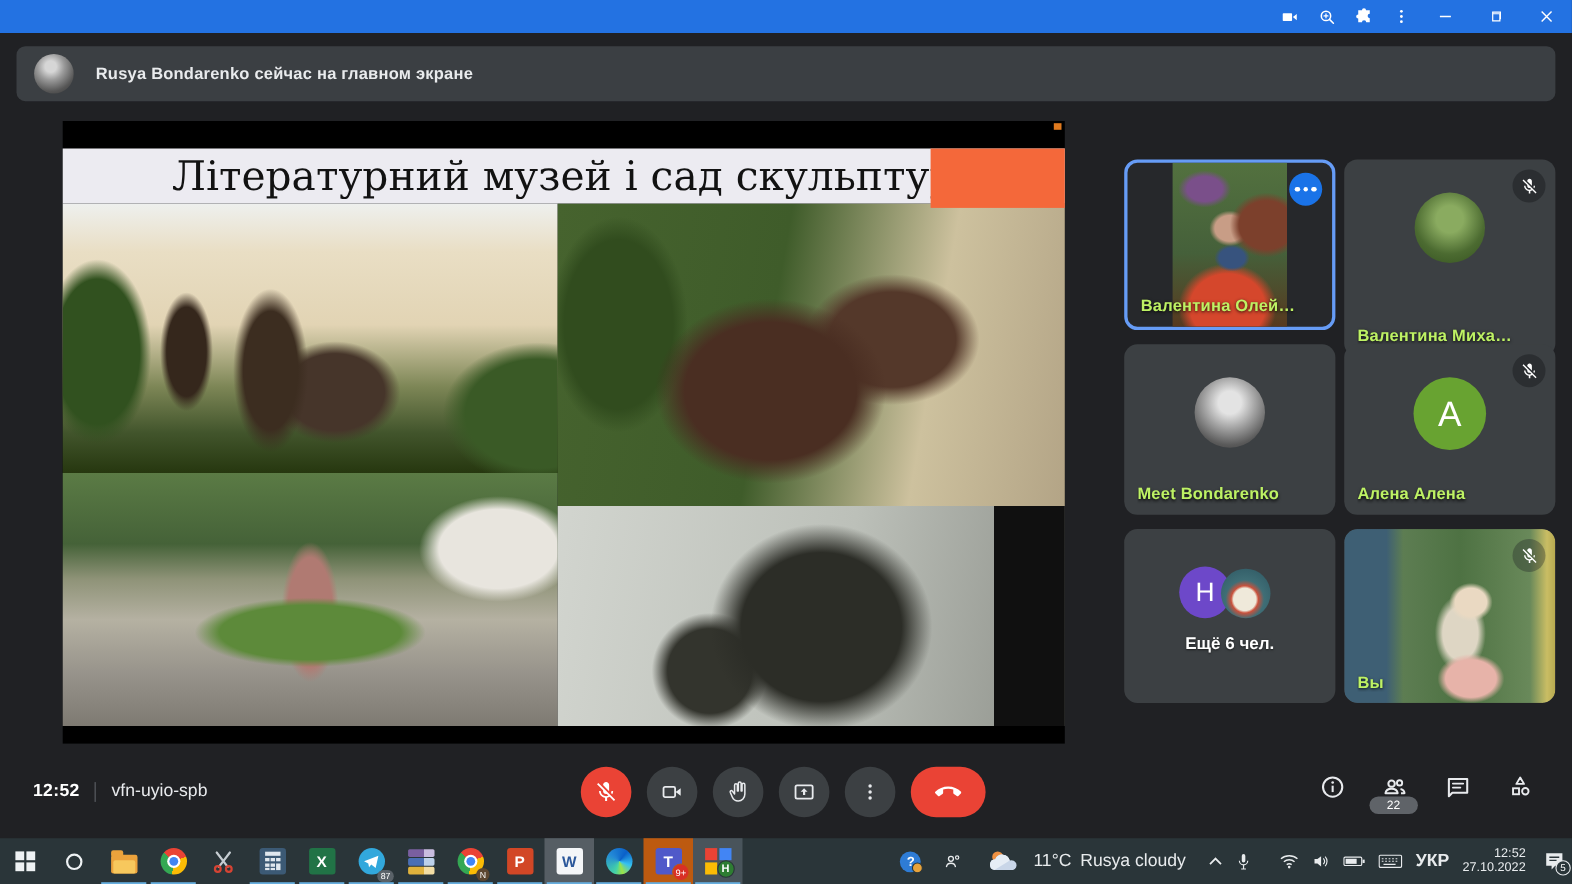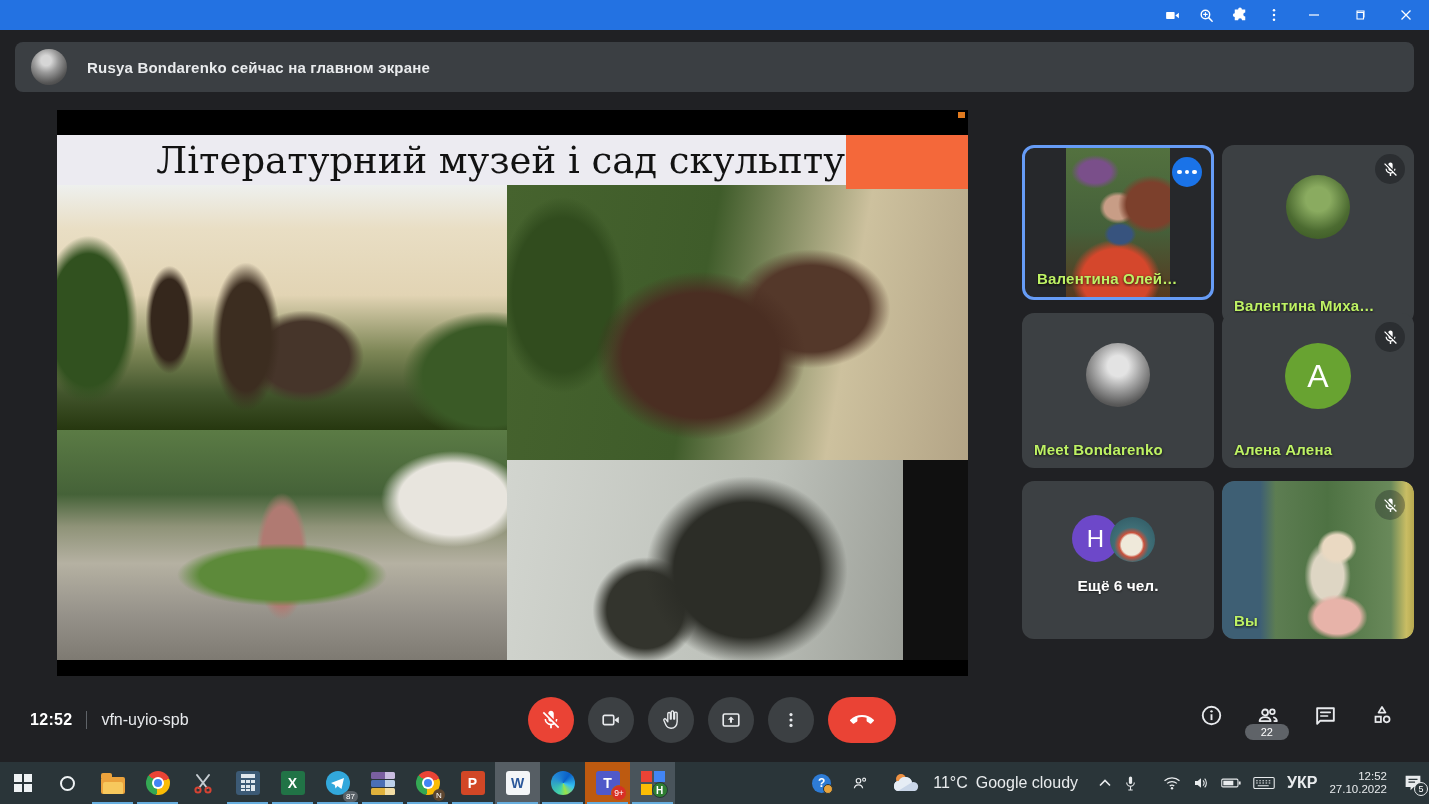--- a/index.html
+++ b/index.html
@@ -448,21 +448,21 @@
       </svg>
   </span>
   <span style="margin-left:10px;">
     <svg width="30" height="20" viewBox="0 0 30 20">
         <circle cx="10" cy="6" r="5" fill="#ef9142"></circle>
         <path d="M7 18a5 5 0 0 1 .8-9.9A7 7 0 0 1 21 9.2 4.5 4.5 0 0 1 24 18z" fill="#c9d6e8"></path>
         <path d="M7 18a5 5 0 0 1 .8-9.9A7 7 0 0 1 21 9.2" fill="#e6edf5"></path>
       </svg>
   </span>
   <span class="tray-text">11°C</span>
-  <span class="tray-text" style="margin-left:-4px;">Google cloudy</span>
+  <span class="tray-text" style="margin-left:-4px;">Rusya cloudy</span>
   <span style="margin-left:8px;">
     <svg width="14" height="10" viewBox="0 0 14 10">
         <path d="M2 7.5L7 2.5l5 5" stroke="#e8ebed" stroke-width="1.6" fill="none"></path>
       </svg>
   </span>
   <span>
     <svg width="13" height="17" viewBox="0 0 24 30">
         <rect x="9" y="2" width="6" height="14" rx="3" fill="#e8ebed"></rect>
         <path d="M5 13a7 7 0 0 0 14 0" stroke="#e8ebed" stroke-width="2" fill="none"></path>
         <path d="M12 20v6M8 27h8" stroke="#e8ebed" stroke-width="2"></path>

